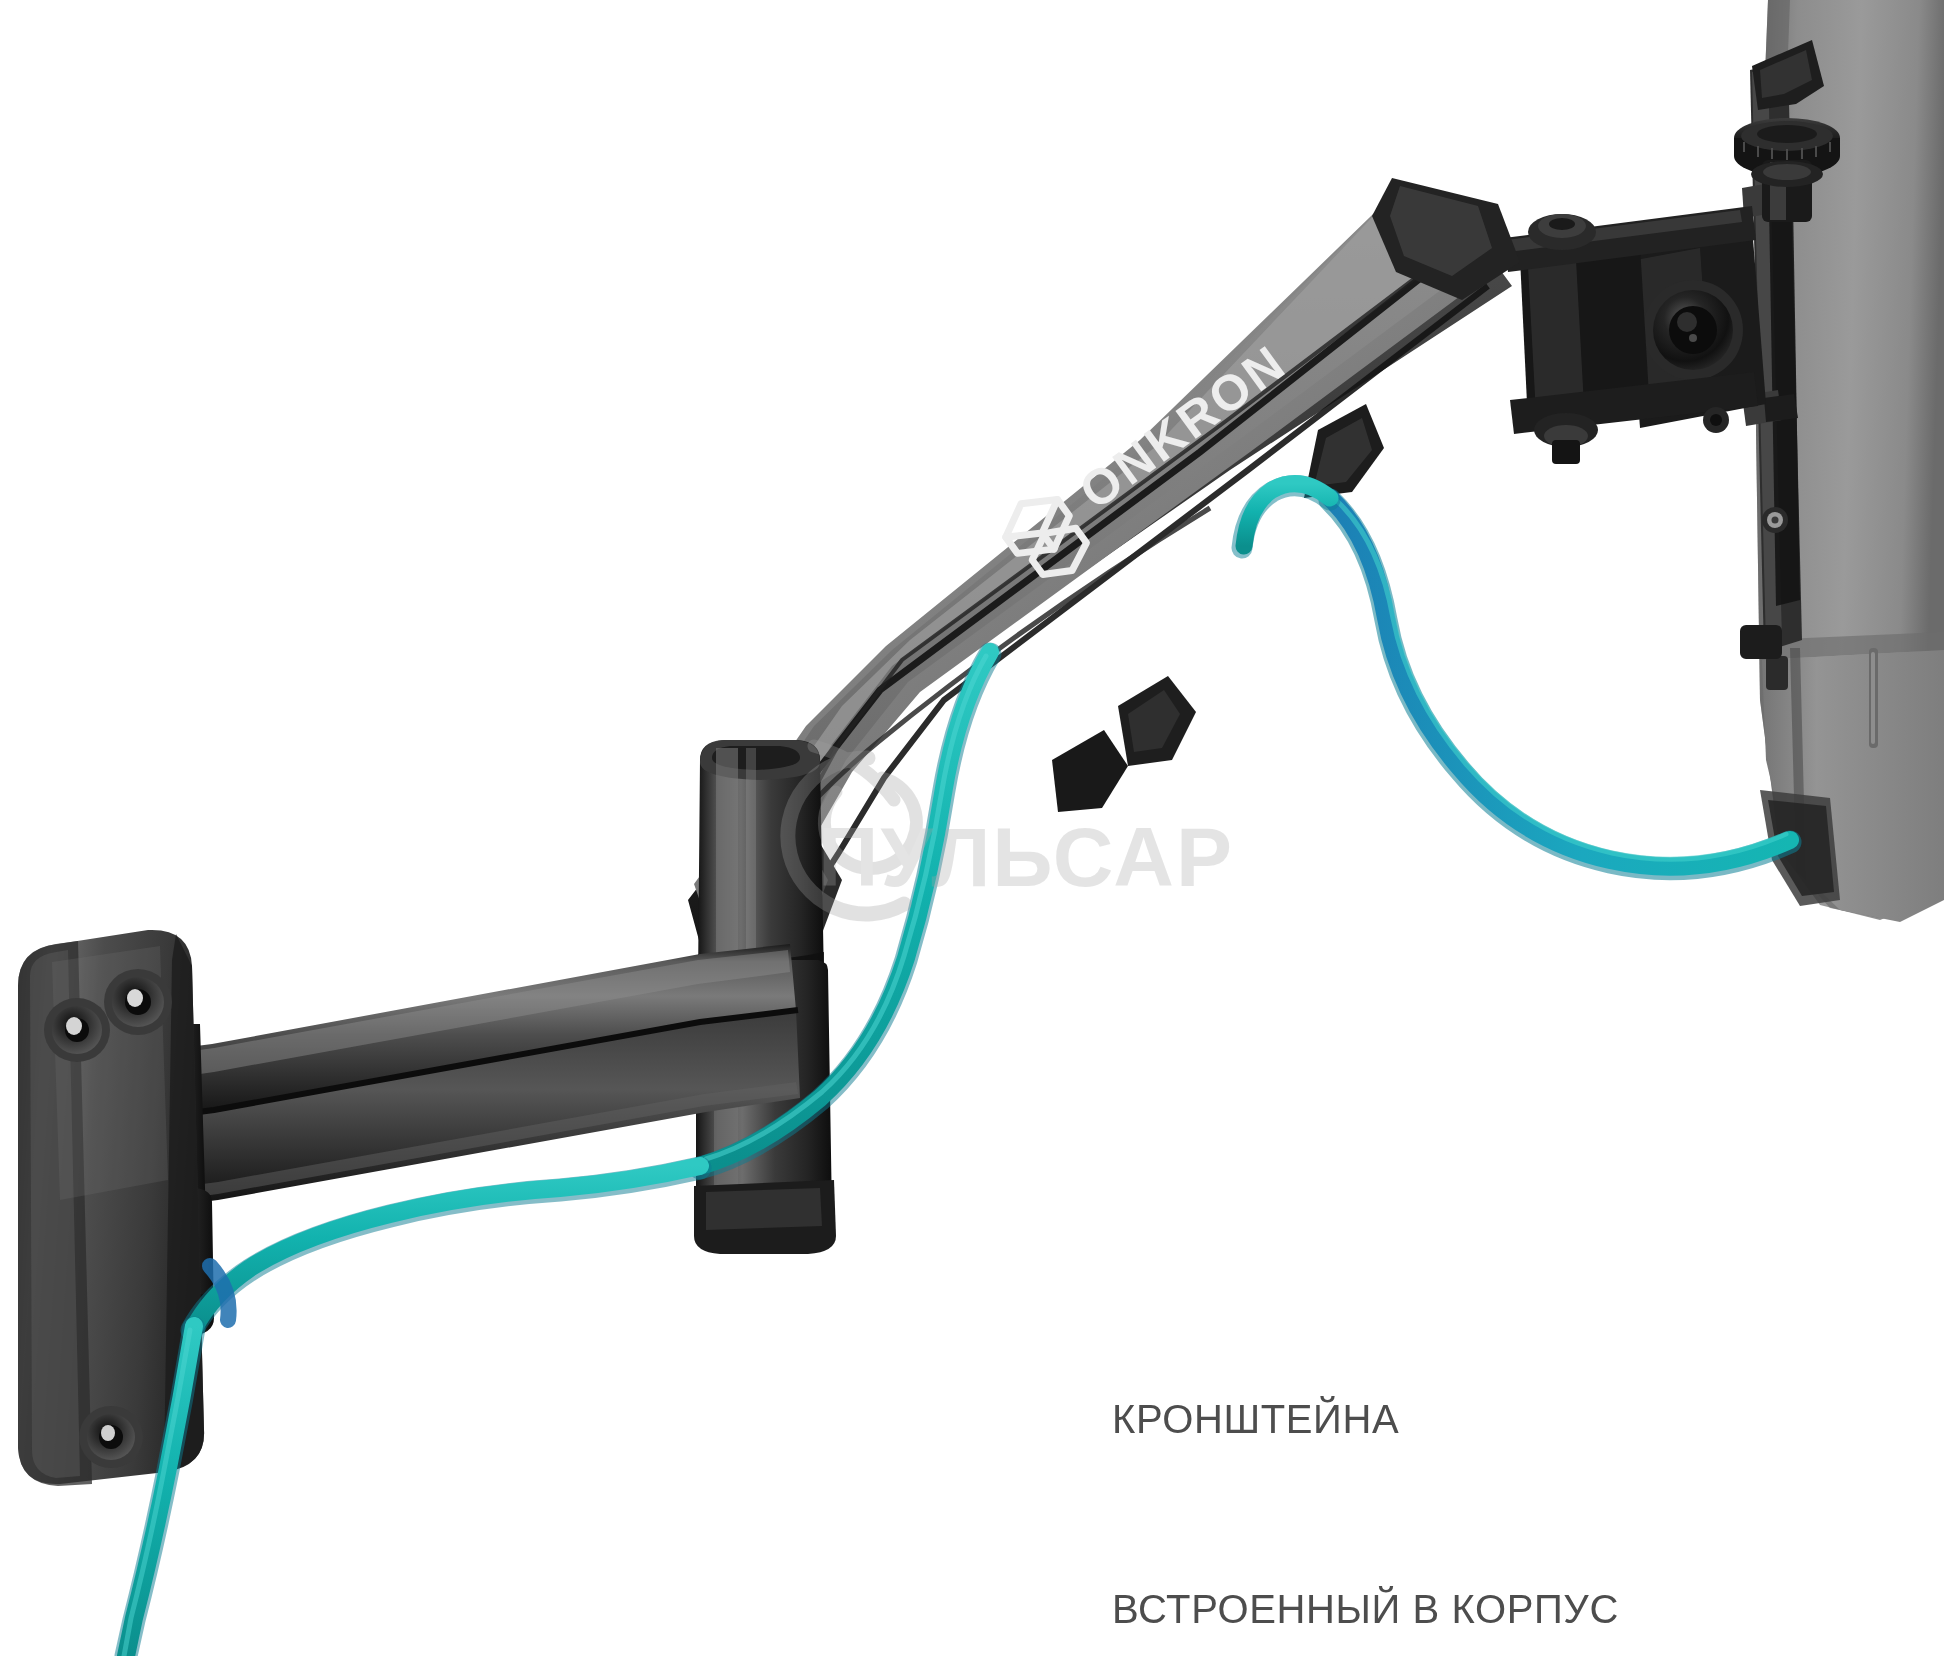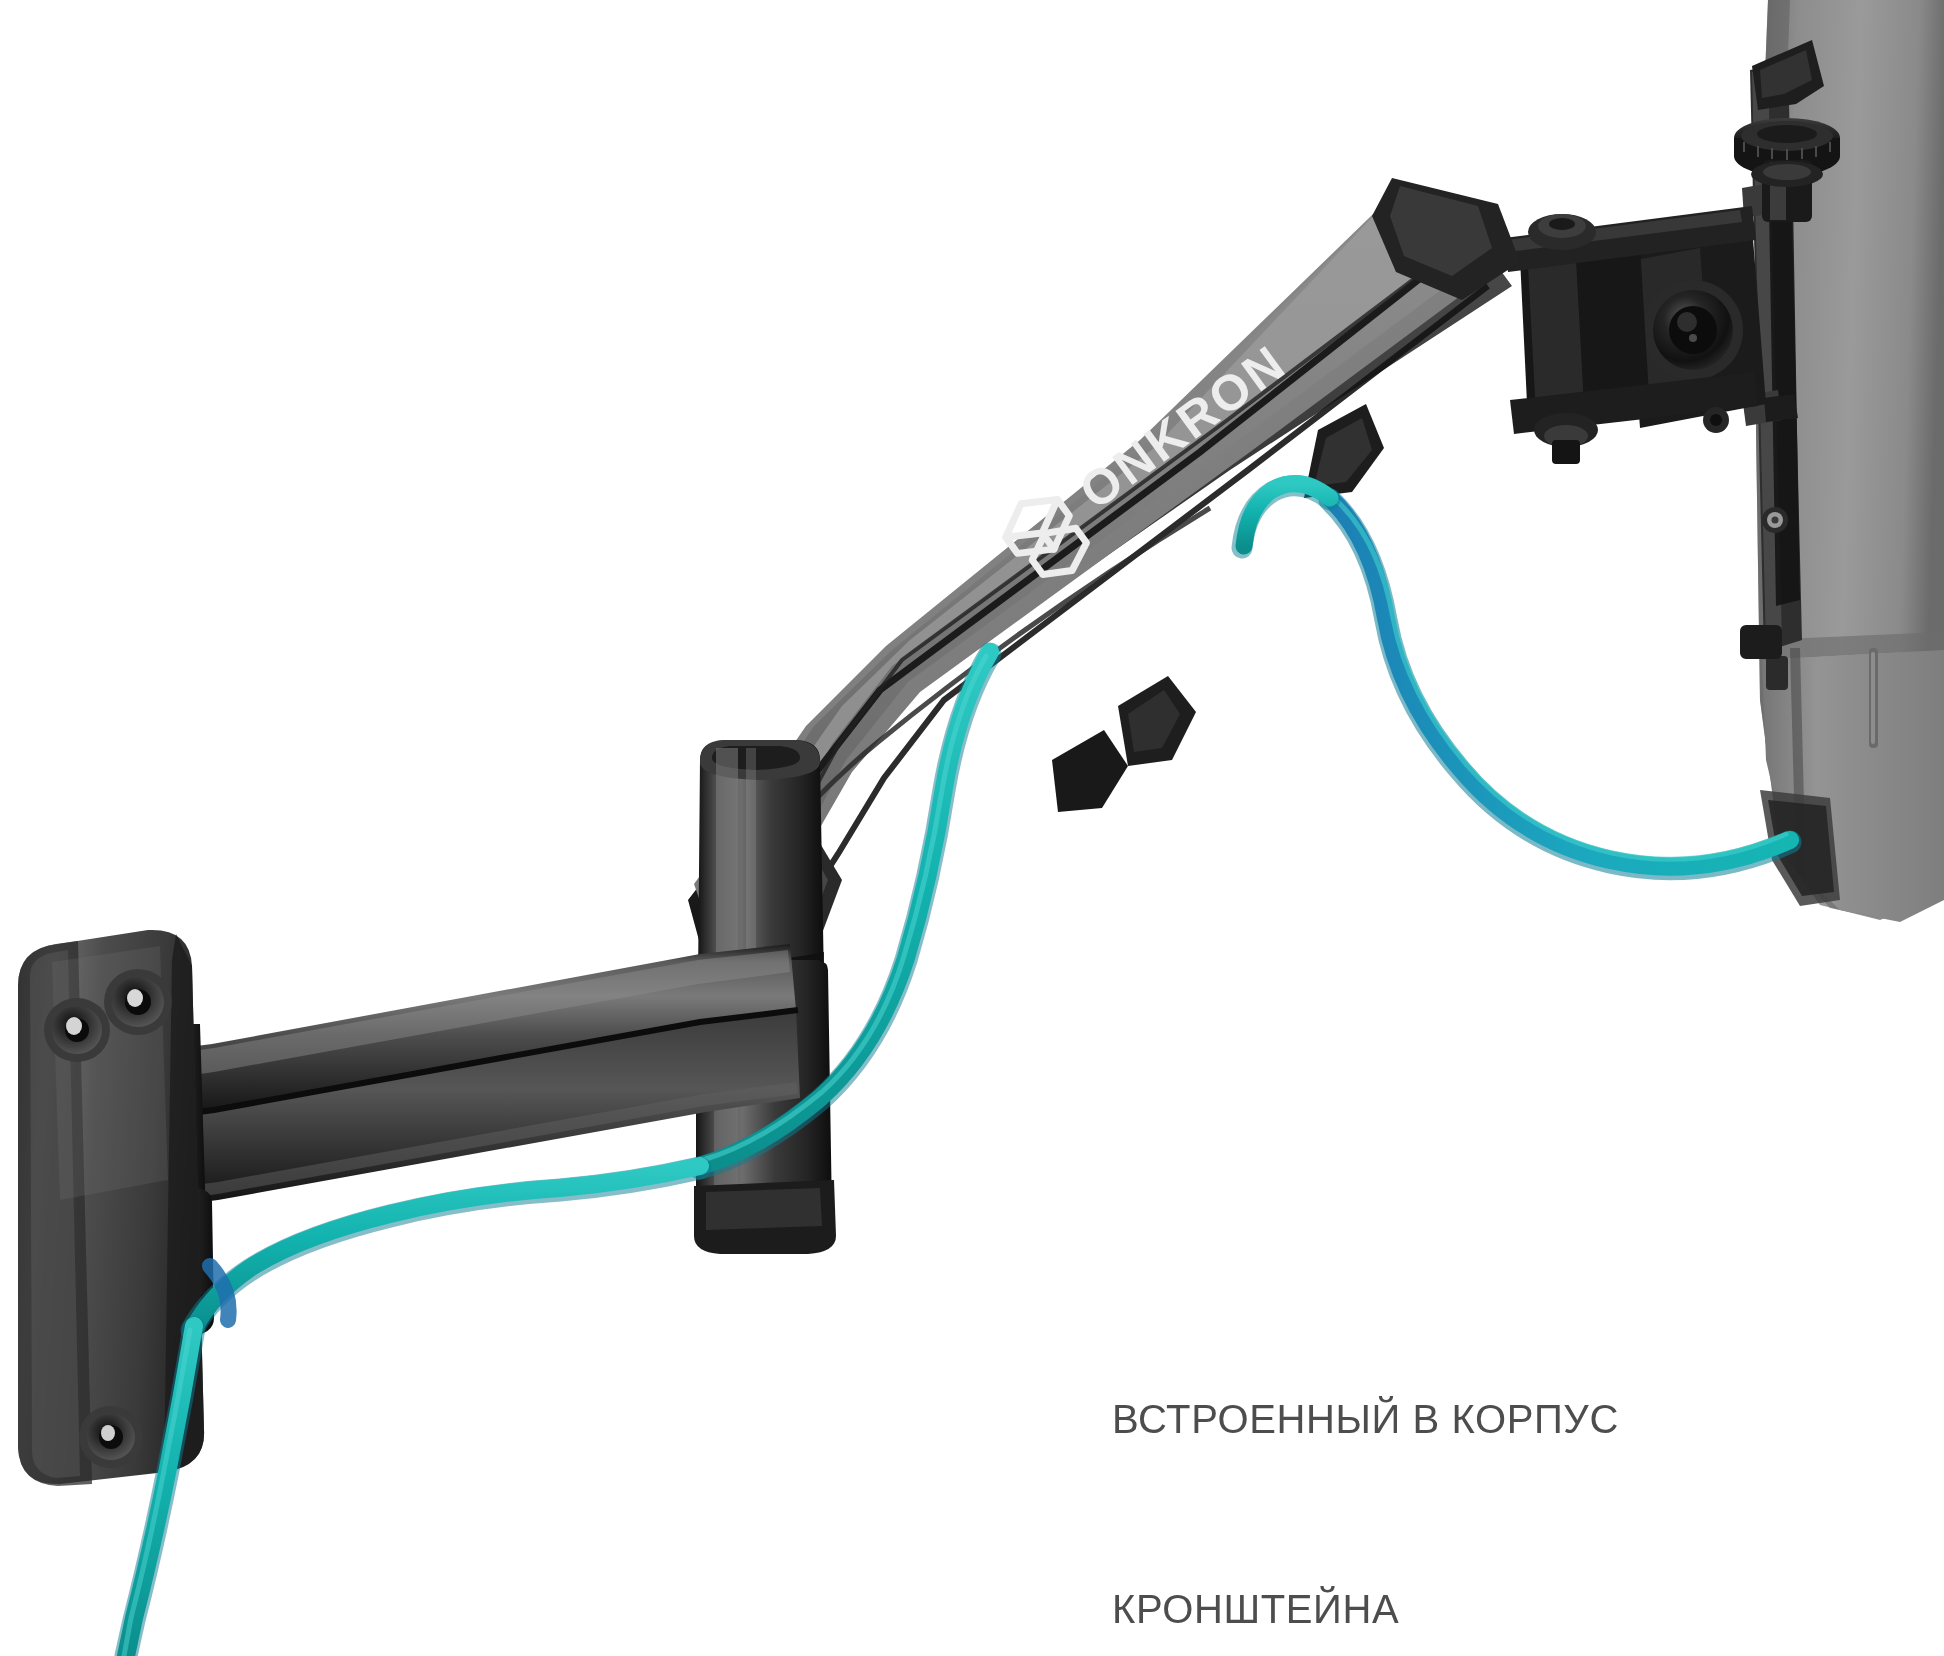--- a/index.html
+++ b/index.html
@@ -414,20 +414,30 @@
         <path d="M-54 -18 L-22 -36 L10 -18 L10 2 L-22 20 L-54 2 Z"></path>
         <path d="M-54 -18 L-22 0 L10 -18"></path>
         <path d="M-22 0 L-22 20"></path>
         <path d="M-46 16 L-20 2 L8 16 L8 34 L-20 48 L-46 34 Z"></path>
       </g>
       <text x="34" y="14" fill="#ededed" font-family="'Liberation Sans', sans-serif" font-size="50" font-weight="700" letter-spacing="3">ONKRON</text>
     </g>
   </svg>
   </div>
 
+  <div id="watermark">
+    <svg viewBox="0 0 580 220" xmlns="http://www.w3.org/2000/svg">
+      <g fill="none" stroke="#9f9f9f" stroke-width="15">
+        <path d="M150 32 A78 78 0 1 0 186 178" stroke-linecap="round"></path>
+        <path d="M118 66 A46 46 0 1 0 164 52" stroke-width="13" stroke-linecap="round"></path>
+        <path d="M96 20 Q146 34 176 74" stroke-width="13" stroke-linecap="round"></path>
+      </g>
+      <text x="100" y="160" fill="#a8a8a8" font-family="'Liberation Sans', sans-serif" font-size="84" font-weight="700" letter-spacing="2">ПУЛЬСАР</text>
+    </svg>
+  </div>
 
   <div id="caption">
+    <span class="cap-line">КРОНШТЕЙНА</span>
     <span class="cap-line">ВСТРОЕННЫЙ В КОРПУС</span>
-    <span class="cap-line">КРОНШТЕЙНА</span>
     
   </div>
 
 </div>
 
 </body></html>

